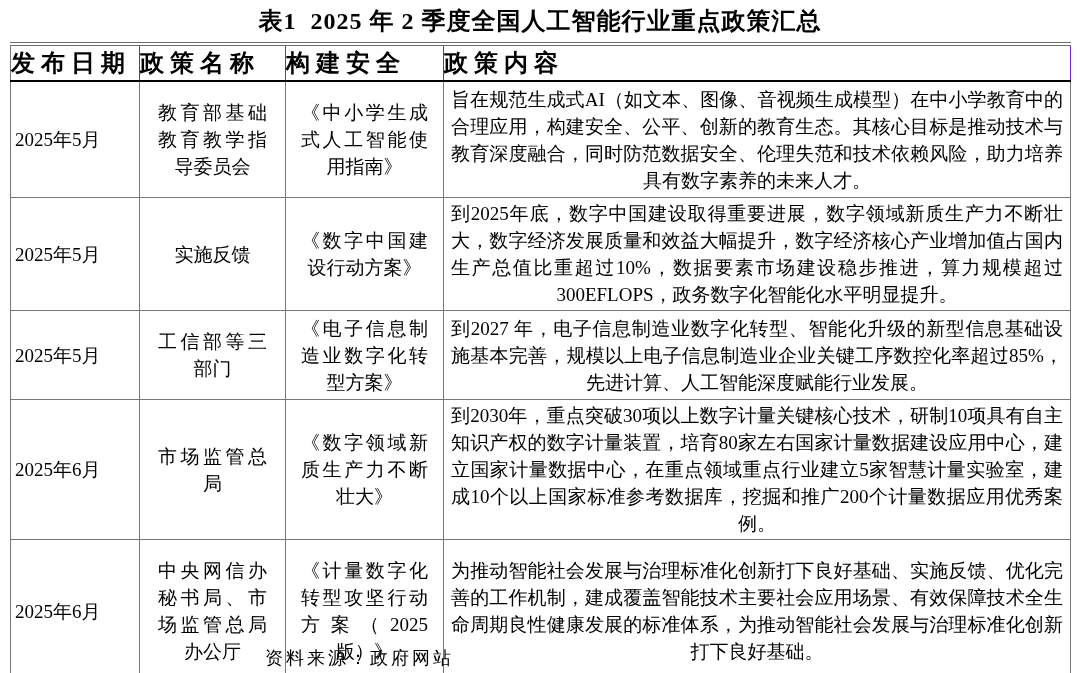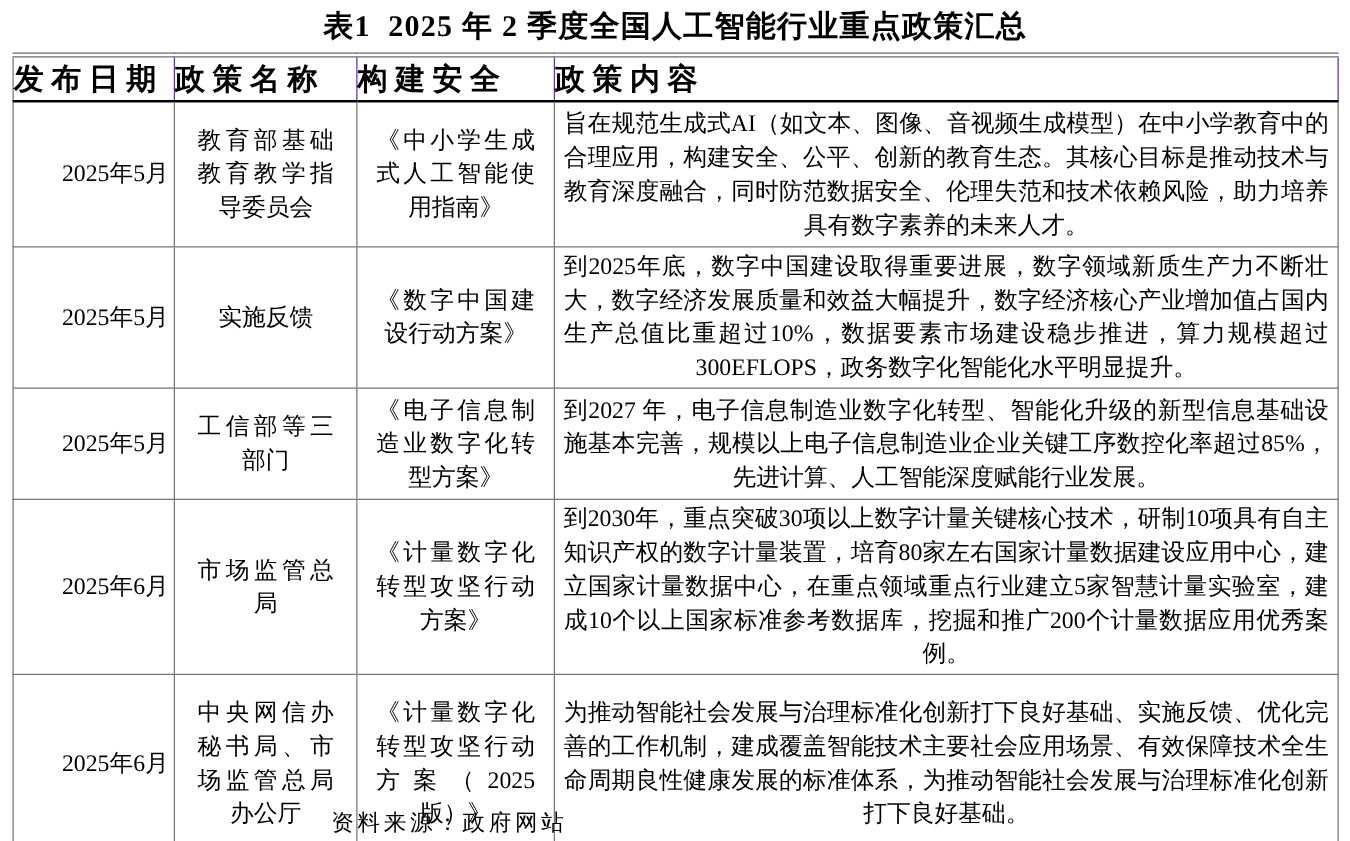--- a/index.html
+++ b/index.html
@@ -57,21 +57,21 @@
     padding: 0;
   }
   td {
     border: 1px solid #777777;
     vertical-align: middle;
     font-size: 19px;
     line-height: 27px;
     padding: 1px 8px;
   }
   td.cell-date {
-    text-align: right;
+    text-align: left;
     padding: 1px 4px;
   }
   td.cell-name {
     text-align: justify;
     text-align-last: center;
     padding: 17px 18px;
   }
   td.cell-dept {
     text-align: justify;
     text-align-last: center;
@@ -133,21 +133,21 @@
       </tr>
       <tr class="r3">
         <td class="cell-date">2025年5月</td>
         <td class="cell-name">工信部等三部门</td>
         <td class="cell-dept">《电子信息制造业数字化转型方案》</td>
         <td class="cell-content">到2027 年，电子信息制造业数字化转型、智能化升级的新型信息基础设施基本完善，规模以上电子信息制造业企业关键工序数控化率超过85%，先进计算、人工智能深度赋能行业发展。</td>
       </tr>
       <tr class="r4">
         <td class="cell-date">2025年6月</td>
         <td class="cell-name">市场监管总局</td>
-        <td class="cell-dept">《计量数字化转型攻坚行动方案》</td>
+        <td class="cell-dept">《数字领域新质生产力不断壮大》</td>
         <td class="cell-content">到2030年，重点突破30项以上数字计量关键核心技术，研制10项具有自主知识产权的数字计量装置，培育80家左右国家计量数据建设应用中心，建立国家计量数据中心，在重点领域重点行业建立5家智慧计量实验室，建成10个以上国家标准参考数据库，挖掘和推广200个计量数据应用优秀案例。</td>
       </tr>
       <tr class="r5">
         <td class="cell-date">2025年6月</td>
         <td class="cell-name">中央网信办秘书局、市场监管总局办公厅</td>
         <td class="cell-dept">《计量数字化转型攻坚行动方案（2025版）》</td>
         <td class="cell-content">为推动智能社会发展与治理标准化创新打下良好基础、实施反馈、优化完善的工作机制，建成覆盖智能技术主要社会应用场景、有效保障技术全生命周期良性健康发展的标准体系，为推动智能社会发展与治理标准化创新打下良好基础。</td>
       </tr>
     </tbody>
   </table>

